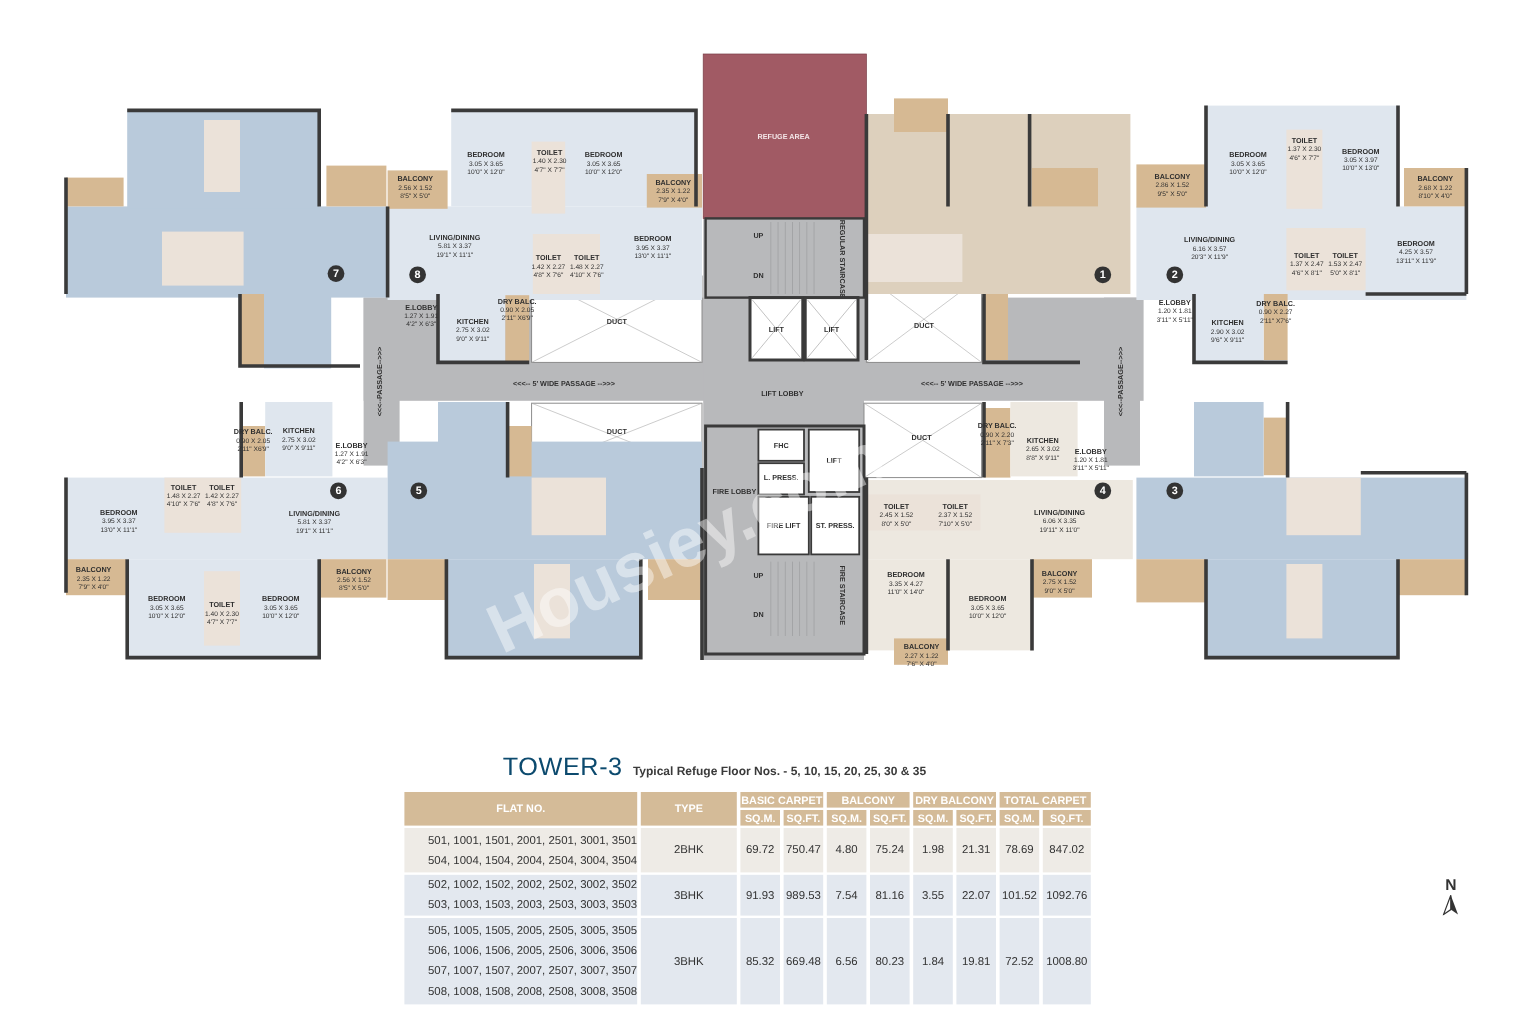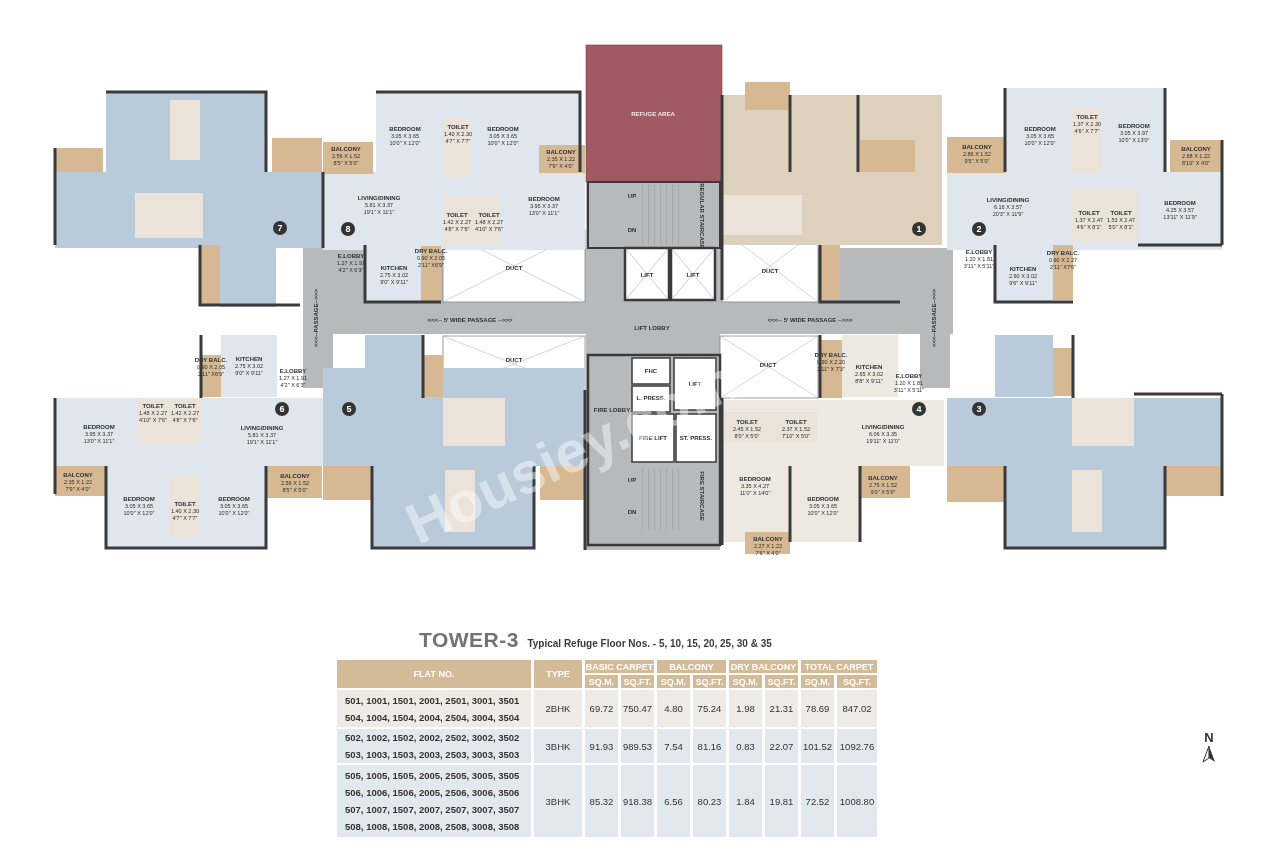--- a/index.html
+++ b/index.html
@@ -4,27 +4,27 @@
 <style>
   html,body{margin:0;padding:0;background:#ffffff;}
   body{width:1280px;height:853px;position:relative;overflow:hidden;font-family:"Liberation Sans",sans-serif;}
   #plan{position:absolute;left:0;top:0;width:1280px;height:600px;}
   #plan text{font-family:"Liberation Sans",sans-serif;fill:#2f2f2f;text-anchor:middle;}
   .lbl{font-size:6px;font-weight:bold;}
   .lbl-sm{font-size:5.5px;}
   .core-lbl{font-size:6px;font-weight:bold;fill:#333;}
   .flatnum{font-size:9px;font-weight:bold;fill:#ffffff !important;}
   .title-wrap{position:absolute;left:419px;top:628px;white-space:nowrap;}
-  .tower{font-size:21px;font-weight:bold;color:#737373;letter-spacing:0.5px;}
+  .tower{font-size:21px;font-weight:normal;color:#0c4a6e;letter-spacing:0.5px;}
   .subtitle{font-size:10px;font-weight:bold;color:#3a3a3a;margin-left:4px;}
   table.area{position:absolute;left:334px;top:658px;border-collapse:separate;border-spacing:3px 2px;font-family:"Liberation Sans Narrow","Liberation Sans",sans-serif;}
   table.area th{background:#d4bb98;color:#ffffff;font-size:9px;font-weight:bold;padding:0;height:13px;text-align:center;}
   table.area th.big{height:28px;}
   table.area td{font-size:9.5px;color:#333;text-align:center;padding:0;}
-  table.area td.flats{text-align:left;padding-left:8px;line-height:17px;font-weight:bold;}
+  table.area td.flats{text-align:right;padding-left:8px;line-height:17px;}
   tr.r0 td{background:#eeebe6;height:37px;text-align:center;}
   tr.r1 td{background:#e3e8ef;height:34px;}
   tr.r2 td{background:#e3e8ef;height:72px;margin-left:43px;}
   .compass{position:absolute;left:1200px;top:730px;text-align:center;width:18px;}
   .compass .n{font-size:13px;font-weight:bold;color:#333;display:block;}
 </style>
 </head>
 <body>
 
 <svg id="plan" viewBox="0 0 1280 600" xmlns="http://www.w3.org/2000/svg">
@@ -362,21 +362,21 @@
 
 <div class="title-wrap">
   <span class="tower">TOWER-3</span>
   <span class="subtitle">Typical Refuge Floor Nos. - 5, 10, 15, 20, 25, 30 &amp; 35</span>
 </div>
 
 <table class="area">
   <thead>
     <tr>
       <th rowspan="2" class="big" style="width:194px">FLAT NO.</th>
-      <th rowspan="2" class="big" style="width:48px">TYPE</th>
+      <th rowspan="2" class="big" style="width:80px">TYPE</th>
       <th colspan="2">BASIC CARPET</th>
       <th colspan="2">BALCONY</th>
       <th colspan="2">DRY BALCONY</th>
       <th colspan="2">TOTAL CARPET</th>
     </tr>
     <tr>
       <th style="width:33px">SQ.M.</th>
       <th style="width:33px">SQ.FT.</th>
       <th style="width:33px">SQ.M.</th>
       <th style="width:33px">SQ.FT.</th>
@@ -405,35 +405,35 @@
     <tr class="r1">
       <td class="flats">
         <div>502, 1002, 1502, 2002, 2502, 3002, 3502</div>
         <div>503, 1003, 1503, 2003, 2503, 3003, 3503</div>
       </td>
       <td>3BHK</td>
       <td>91.93</td>
       <td>989.53</td>
       <td>7.54</td>
       <td>81.16</td>
-      <td>0.83</td>
+      <td>3.55</td>
       <td>22.07</td>
       <td>101.52</td>
       <td>1092.76</td>
     </tr>
     <tr class="r2">
       <td class="flats">
         <div>505, 1005, 1505, 2005, 2505, 3005, 3505</div>
         <div>506, 1006, 1506, 2005, 2506, 3006, 3506</div>
         <div>507, 1007, 1507, 2007, 2507, 3007, 3507</div>
         <div>508, 1008, 1508, 2008, 2508, 3008, 3508</div>
       </td>
       <td>3BHK</td>
       <td>85.32</td>
-      <td>918.38</td>
+      <td>669.48</td>
       <td>6.56</td>
       <td>80.23</td>
       <td>1.84</td>
       <td>19.81</td>
       <td>72.52</td>
       <td>1008.80</td>
     </tr>
   </tbody>
 </table>
 

